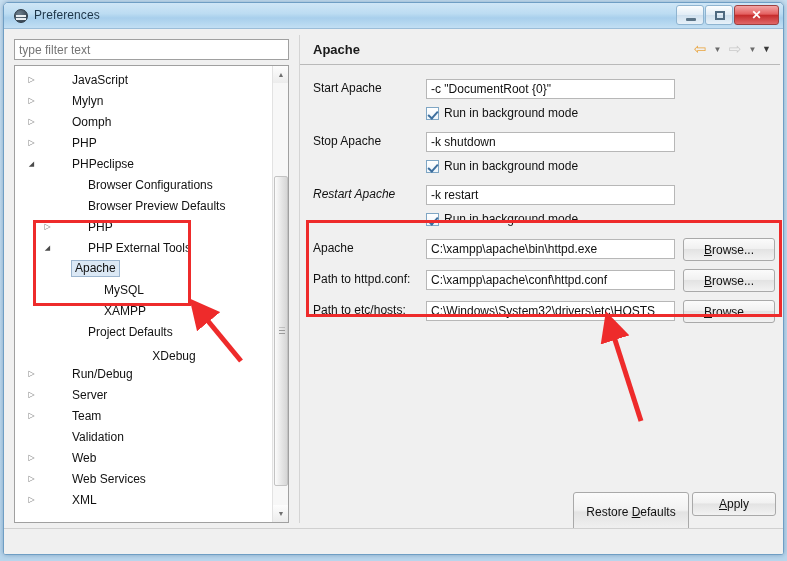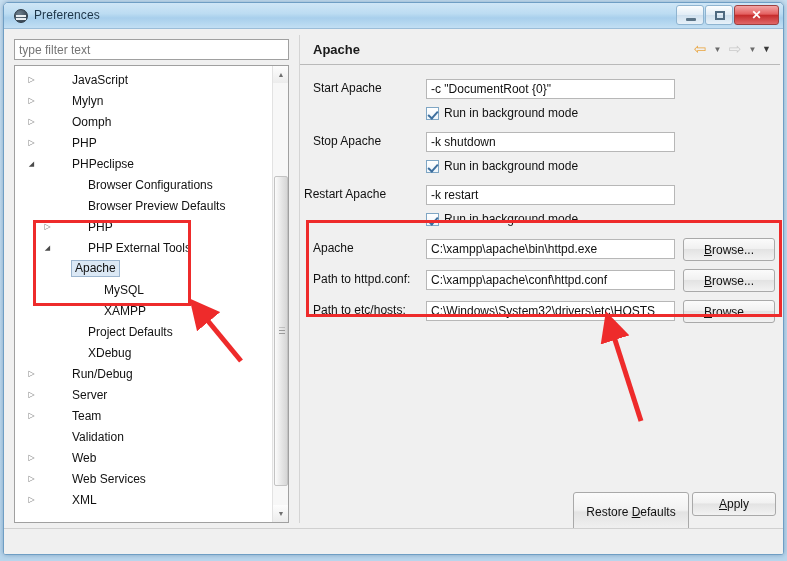--- a/index.html
+++ b/index.html
@@ -293,21 +293,21 @@
               <span class="tlabel">MySQL</span>
             </div>
             <div class="tree-item" style="padding-left: 42px;">
               <span class="tw none"></span>
               <span class="tlabel">XAMPP</span>
             </div>
             <div class="tree-item" style="padding-left: 26px;">
               <span class="tw none"></span>
               <span class="tlabel">Project Defaults</span>
             </div>
-            <div class="tree-item" style="padding-left: 26px;">
+            <div class="tree-item" style="padding-left: 26px; flex-direction: column;">
               <span class="tw none"></span>
               <span class="tlabel">XDebug</span>
             </div>
             <div class="tree-item" style="padding-left: 10px;">
               <span class="tw">▷</span>
               <span class="tlabel">Run/Debug</span>
             </div>
             <div class="tree-item" style="padding-left: 10px;">
               <span class="tw">▷</span>
               <span class="tlabel">Server</span>
@@ -369,21 +369,21 @@
           <div class="row" style="left:13px; top:69px;">
             <span class="flabel">Stop Apache</span>
           </div>
           <input class="ftext" style="position: absolute; left: 126px; top: 67px; width: 249px;" type="text" value="-k shutdown">
 
           <div class="cbrow" style="left:126px; top:94px;">
             <span class="cbox"></span>
             <span class="cblabel">Run in background mode</span>
           </div>
 
-          <div class="row" style="left:4px; top:122px;">
+          <div class="row" style="left:13px; top:122px;font-style:italic;">
             <span class="flabel">Restart Apache</span>
           </div>
           <input class="ftext" style="position: absolute; left: 126px; top: 120px; width: 249px;" type="text" value="-k restart">
 
           <div class="cbrow" style="left:126px; top:147px;">
             <span class="cbox"></span>
             <span class="cblabel">Run in background mode</span>
           </div>
 
           <div class="row" style="left:13px; top:176px;">

